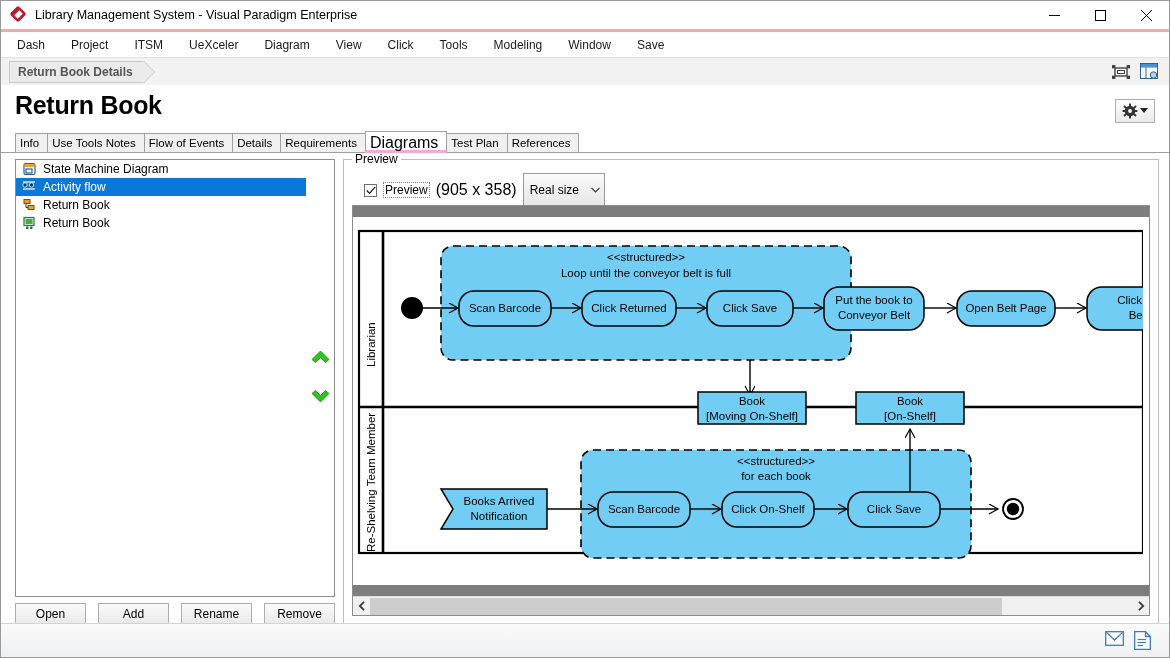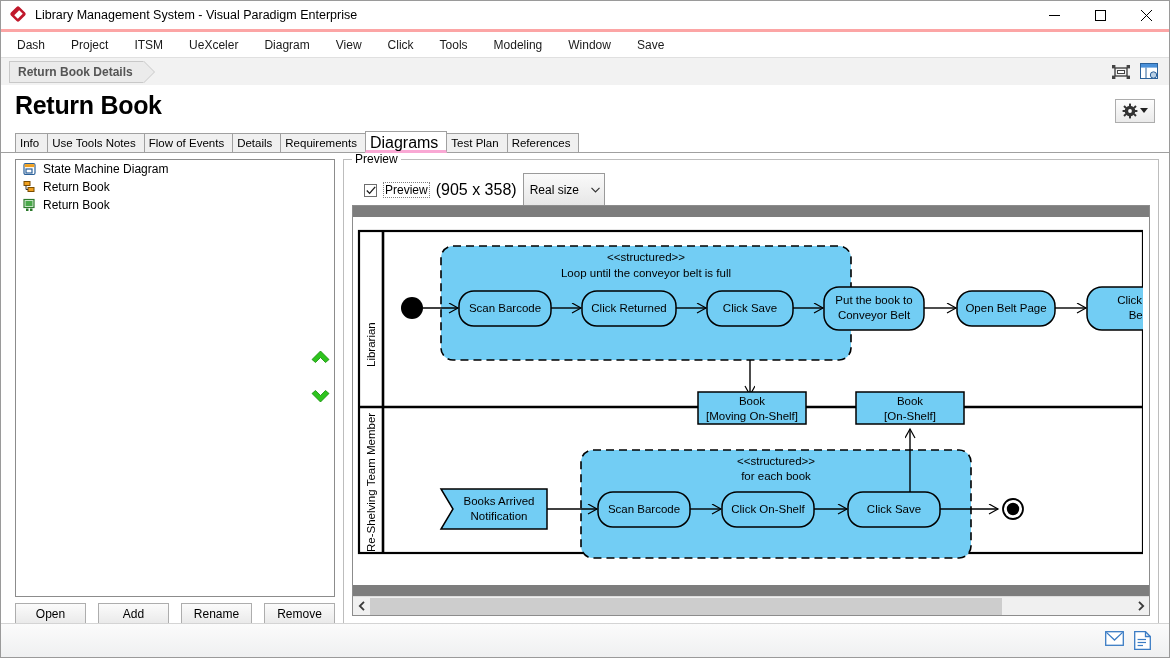--- a/index.html
+++ b/index.html
@@ -205,20 +205,31 @@
               <svg width="15" height="15" viewBox="0 0 15 15">
                 <rect x="2" y="1.5" width="11" height="11" rx="1.5" fill="#fff" stroke="#2a6099" stroke-width="1.2"></rect>
                 <rect x="2.6" y="2.1" width="9.8" height="3" fill="#f0a020"></rect>
                 <rect x="4" y="7" width="6" height="4" fill="none" stroke="#2a6099" stroke-width="1.2"></rect>
               </svg>
             </span>
             <span>State Machine Diagram</span>
           </div>
 
 
+          <div class="list-row sel">
+            <span class="li-icon">
+              <svg width="15" height="15" viewBox="0 0 15 15">
+                <circle cx="3" cy="5" r="2.2" fill="#0b3d61" stroke="#fff" stroke-width="0.8"></circle>
+                <circle cx="9.5" cy="5" r="2.2" fill="#0b3d61" stroke="#fff" stroke-width="0.8"></circle>
+                <line x1="1" y1="2" x2="13" y2="2" stroke="#fff" stroke-width="1.2"></line>
+                <line x1="1" y1="9" x2="13" y2="9" stroke="#fff" stroke-width="1.2"></line>
+              </svg>
+            </span>
+            <span>Activity flow</span>
+          </div>
 
           <div class="list-row">
             <span class="li-icon">
               <svg width="15" height="15" viewBox="0 0 15 15">
                 <rect x="2" y="1.5" width="6" height="4" fill="#f0a020" stroke="#7a4d00" stroke-width="1"></rect>
                 <rect x="6" y="7.5" width="6" height="4" fill="#f0a020" stroke="#7a4d00" stroke-width="1"></rect>
                 <line x1="4" y1="5.5" x2="4" y2="9.5" stroke="#333" stroke-width="1"></line>
                 <line x1="4" y1="9.5" x2="6" y2="9.5" stroke="#333" stroke-width="1"></line>
               </svg>
             </span>

